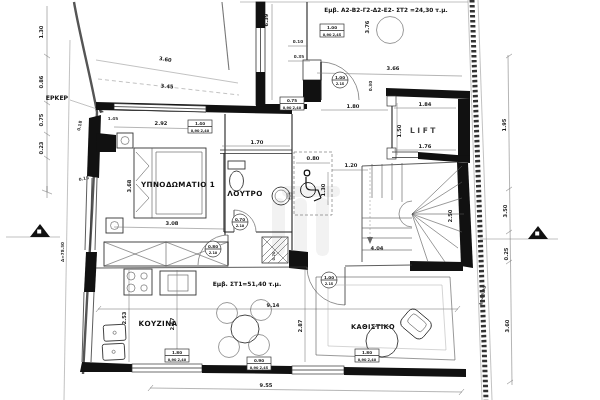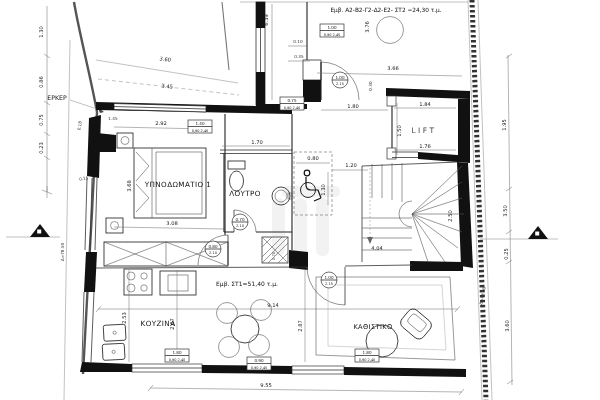--- a/index.html
+++ b/index.html
@@ -1,16 +1,16 @@
 <!DOCTYPE html>
 <html><head>
 <meta charset="utf-8">
 <style>
   html,body{margin:0;padding:0;background:#ffffff;}
-  #stage{width:600px;height:400px;position:relative;background:#fff;overflow:hidden;}
+  #stage{width:600px;height:400px;position:relative;background:#fff;overflow:hidden;font-weight:bold;}
   svg{display:block}
   text{font-family:"DejaVu Sans",sans-serif;fill:#1a1a1a}
   .d{font-size:5.2px;text-anchor:middle}
   .d4{font-size:4.2px;text-anchor:middle;fill:#333}
   .room{font-size:7.2px;text-anchor:middle;letter-spacing:.4px;fill:#111}
   .area{font-size:6px;text-anchor:middle;fill:#111}
   .tagt{font-size:4.1px;text-anchor:middle}
   .tagb{font-size:3.5px;text-anchor:middle}
   .lift{font-size:7.5px;letter-spacing:2.5px;fill:#444;text-anchor:middle}
   .thin{stroke:#999;stroke-width:.6;fill:none}

